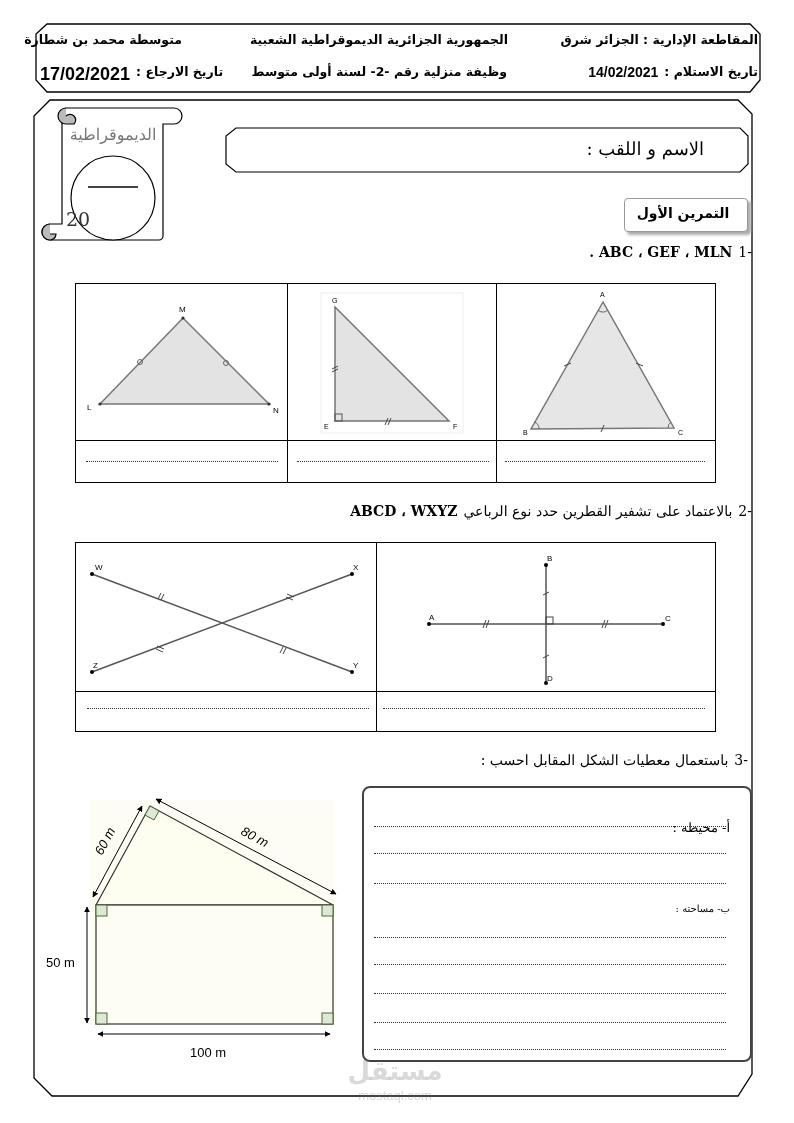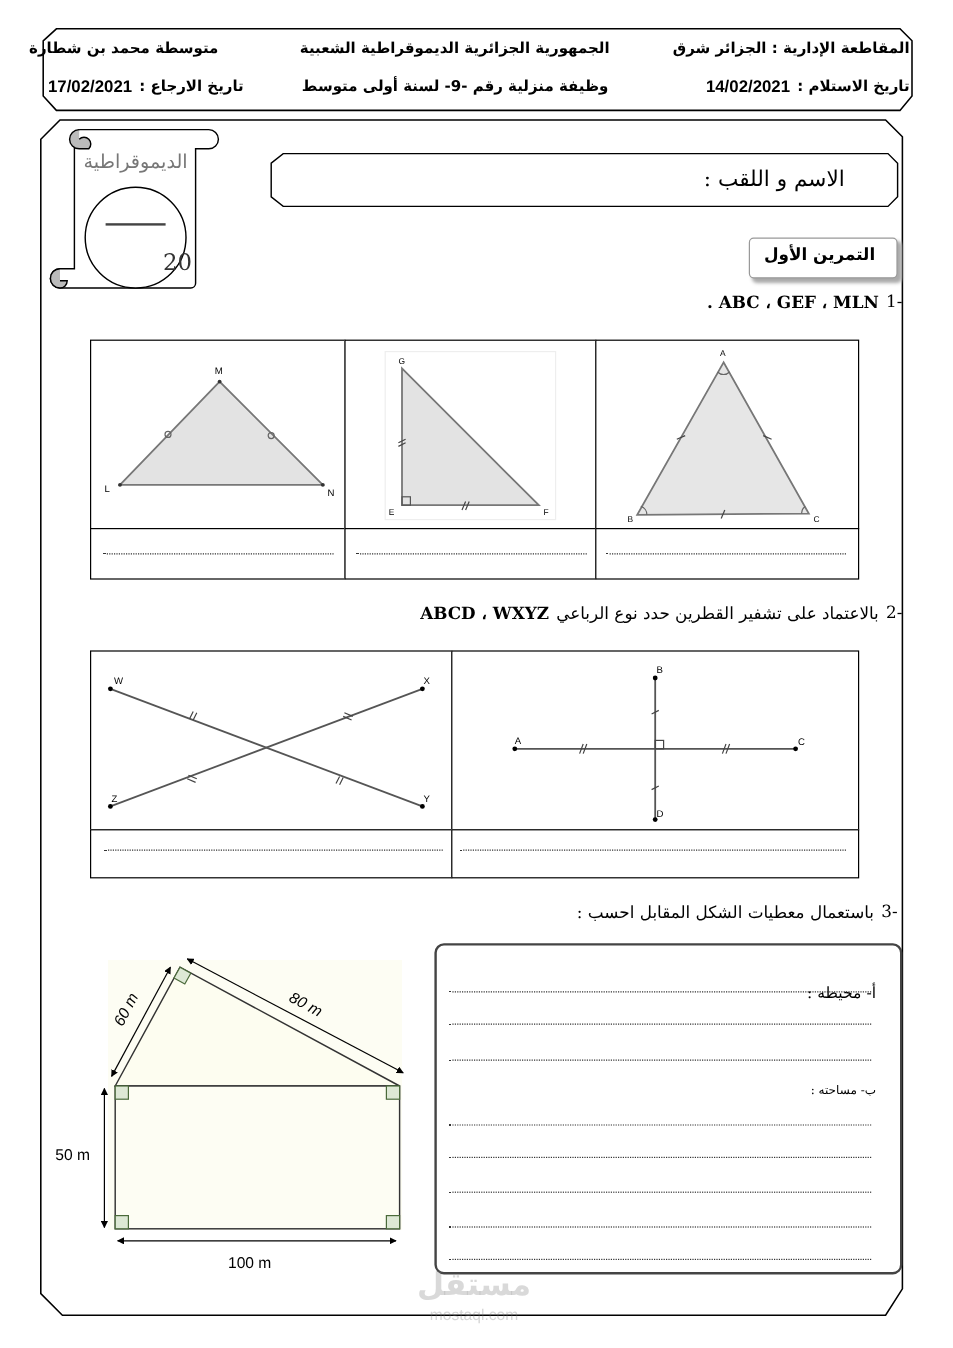--- a/index.html
+++ b/index.html
@@ -21,39 +21,39 @@
   <polygon points="47,24 750,24 760,34 760,80 750,92 47,92 36,80 36,34" fill="none" stroke="#000" stroke-width="1.3"></polygon>
 </svg>
 <div class="abs hdr-text rtl" style="right:36px;top:32px;">المقاطعة الإدارية : الجزائر شرق</div>
 <div class="abs hdr-text rtl" style="left:286px;top:32px;width:222px;">الجمهورية الجزائرية الديموقراطية الشعبية</div>
 <div class="abs hdr-text rtl" style="left:42px;top:32px;width:140px;text-align:center;">متوسطة محمد بن شطارة</div>
 
 <div class="abs hdr-text" style="right:36px;top:64px;display:flex;direction:rtl;gap:6px;">
   <span>تاريخ الاستلام :</span>
   <span style="direction:ltr;font-family:'Liberation Sans',sans-serif;font-size:14px;">14/02/2021</span>
 </div>
-<div class="abs hdr-text rtl" style="left:292px;top:64px;width:215px;text-align:center;">وظيفة منزلية رقم -9- لسنة أولى متوسط</div>
+<div class="abs hdr-text rtl" style="left:292px;top:64px;width:215px;text-align:center;">وظيفة منزلية رقم -2- لسنة أولى متوسط</div>
 <div class="abs hdr-text" style="left:40px;top:64px;display:flex;direction:rtl;gap:6px;">
   <span>تاريخ الارجاع :</span>
-  <span style="direction:ltr;font-family:'Liberation Sans',sans-serif;font-size:14px;">17/02/2021</span>
+  <span style="direction:ltr;font-family:'Liberation Sans',sans-serif;font-size:18px;">17/02/2021</span>
 </div>
 
 <svg class="abs" style="left:0;top:0" width="794" height="1123">
   <polygon points="50,100 738,100 752,114 752,1074 738,1096 52,1096 34,1078 34,116" fill="none" stroke="#000" stroke-width="1.3"></polygon>
 </svg>
 
 <svg class="abs" style="left:36px;top:104px" width="150" height="140">
   <path d="M 30 4 L 138 4 A 8 8 0 0 1 138 20 L 127 20 L 127 132 A 4 4 0 0 1 123 136 L 14 136 A 8 8 0 0 1 14 120 L 26 120 L 26 12 A 8 8 0 0 1 30 4 Z" fill="#fff" stroke="#000" stroke-width="1.2"></path>
   <path d="M 30 4 A 8 8 0 0 0 30 20 L 38 20 A 5 5 0 0 0 30 12" fill="#bbb" stroke="#000" stroke-width="1.2"></path>
   <path d="M 14 120 A 8 8 0 0 0 14 136 A 6 6 0 0 0 20 130 L 14 130" fill="#bbb" stroke="#000" stroke-width="1.2"></path>
   <circle cx="77" cy="94" r="42" fill="#fff" stroke="#000" stroke-width="1.2"></circle>
 </svg>
 <div class="abs ar" style="left:66px;top:125px;width:94px;text-align:center;font-size:16px;color:#777;">الديموقراطية</div>
 <div class="abs" style="left:88px;top:186px;width:50px;border-top:2px solid #444;"></div>
-<div class="abs ar" style="left:66px;top:208px;width:94px;text-align:right;font-size:19px;color:#333;">20</div>
+<div class="abs ar" style="left:66px;top:208px;width:94px;text-align:left;font-size:19px;color:#333;">20</div>
 
 <svg class="abs" style="left:220px;top:124px" width="540" height="52">
   <polygon points="16,4 520,4 528,12 528,40 520,48 16,48 6,40 6,12" fill="#fff" stroke="#000" stroke-width="1.2"></polygon>
 </svg>
 <div class="abs ar rtl" style="right:90px;top:138px;font-size:18px;">الاسم و اللقب :</div>
 <div class="abs" style="left:240px;top:134px;width:370px;height:32px;"></div>
 
 <div class="abs" style="left:624px;top:198px;width:122px;height:32px;border:1px solid #999;border-radius:4px;background:#fff;box-shadow:3px 3px 3px #aaa;"></div>
 <div class="abs rtl" style="left:624px;top:205px;width:118px;text-align:center;font-size:14px;font-weight:bold;">التمرين الأول</div>
 

